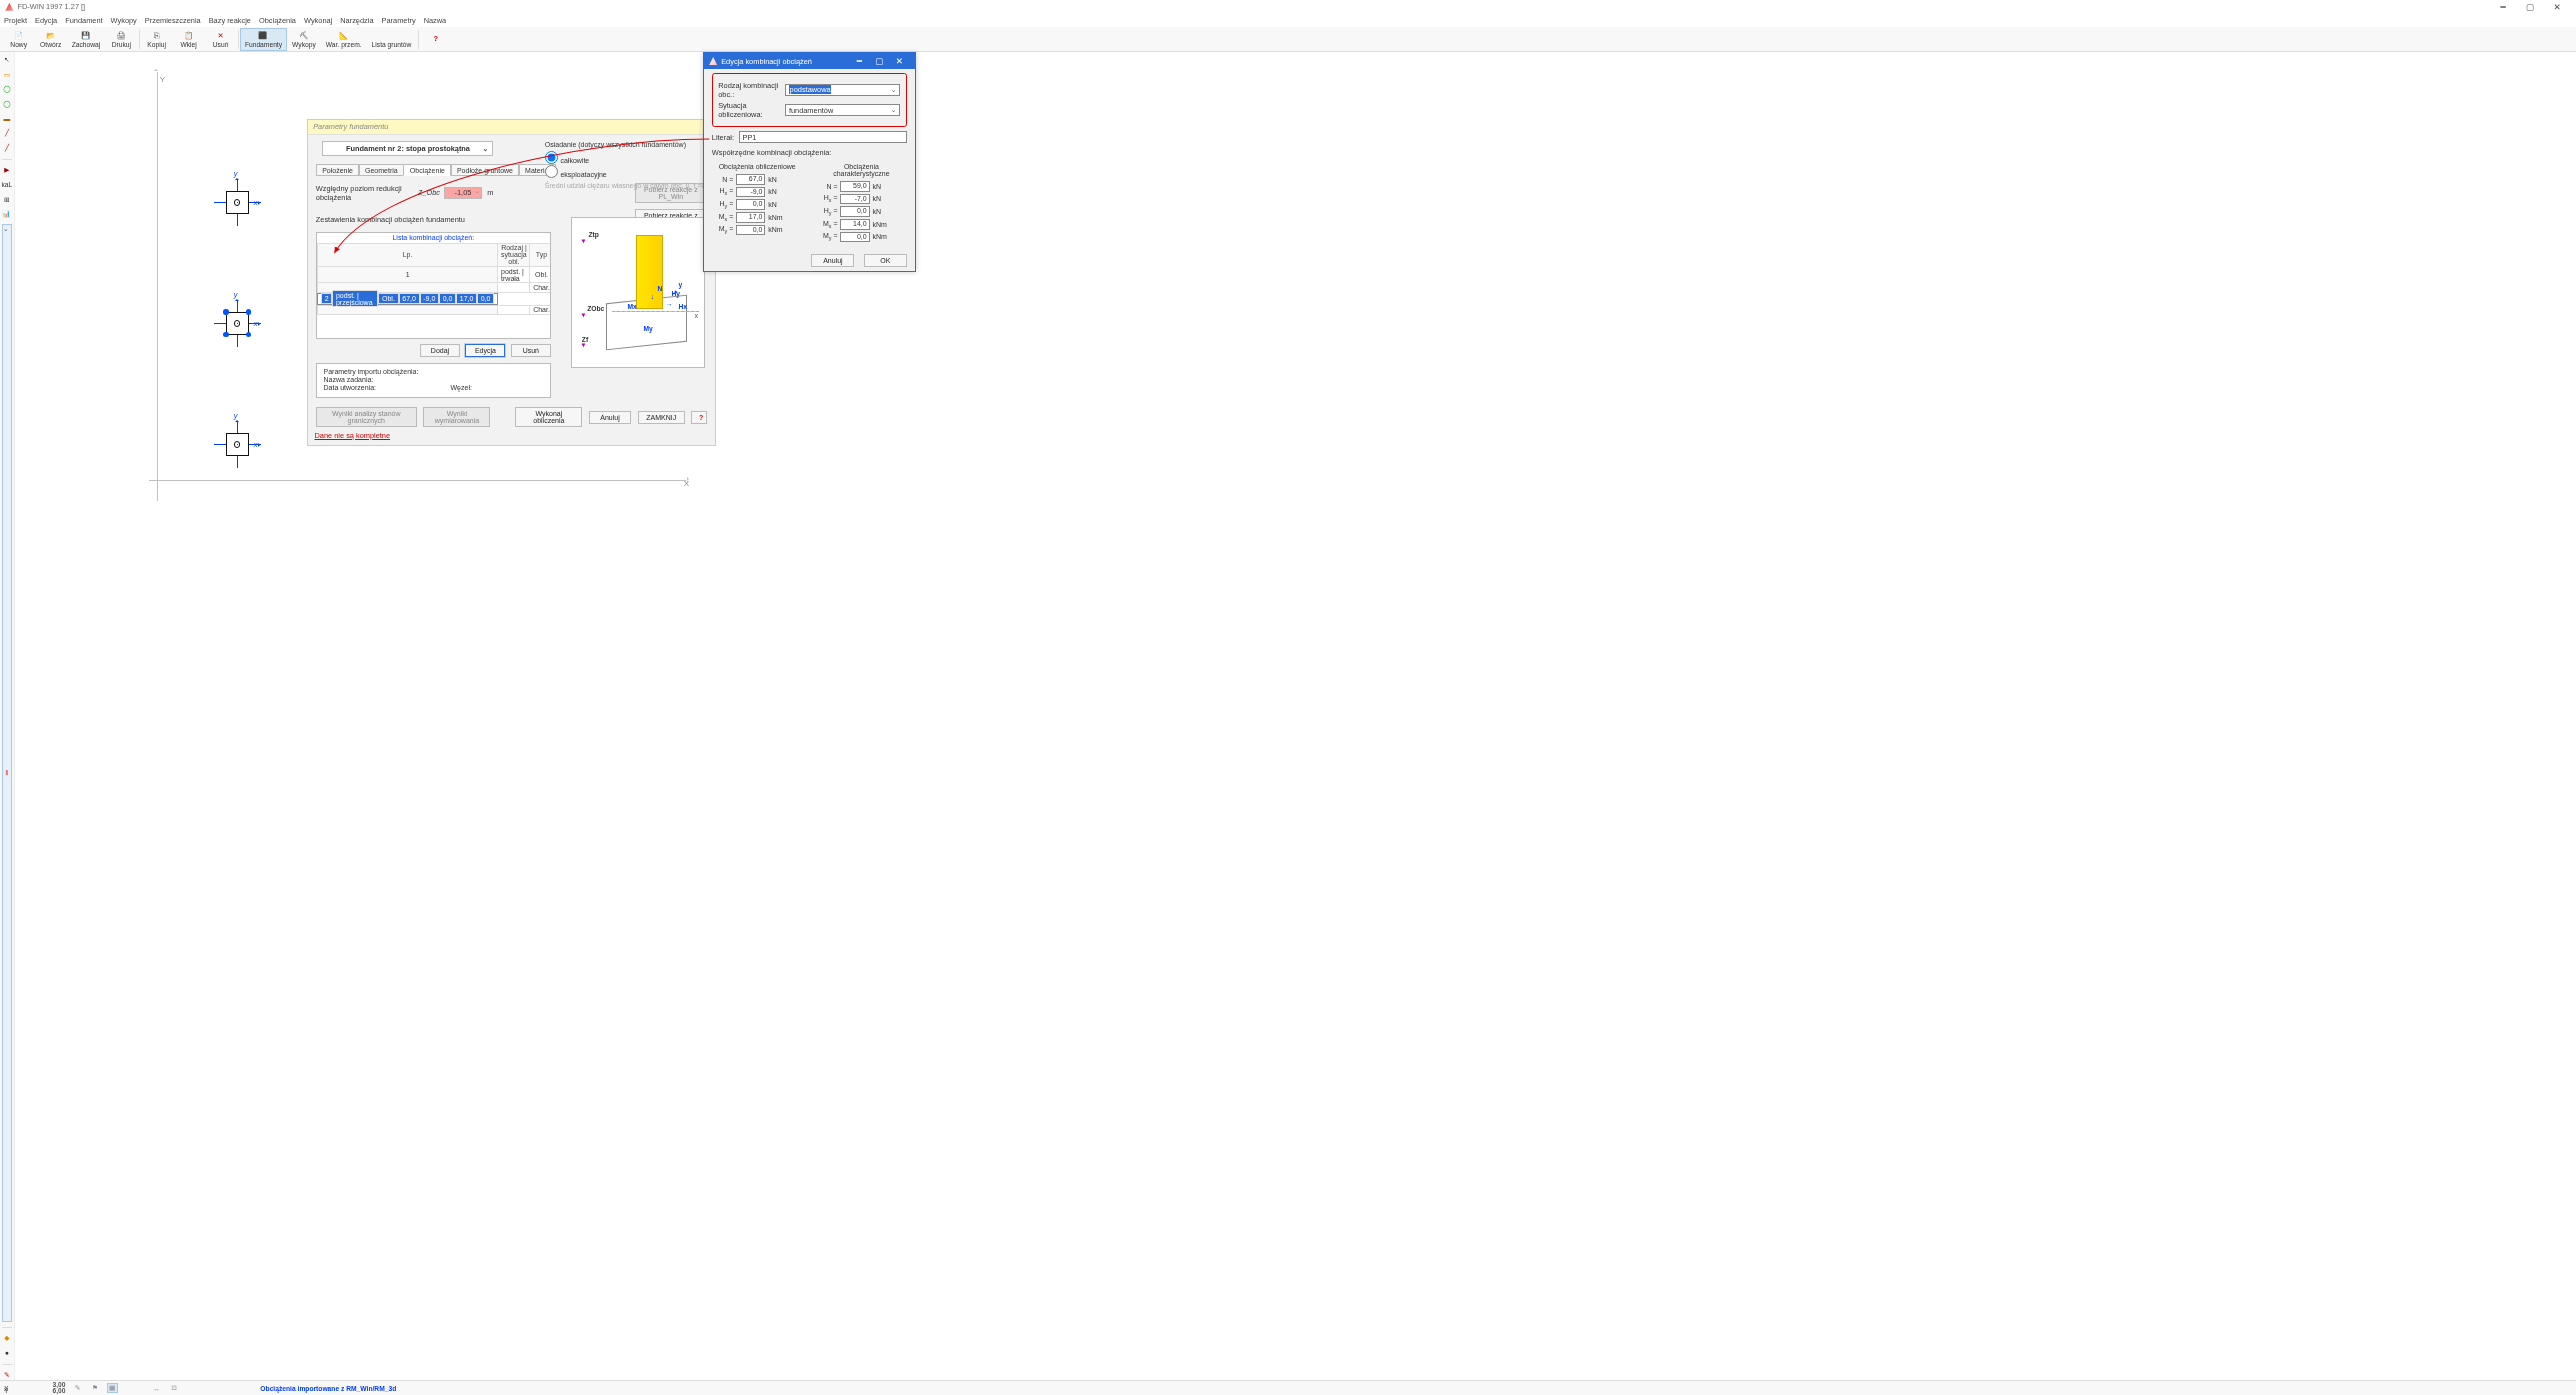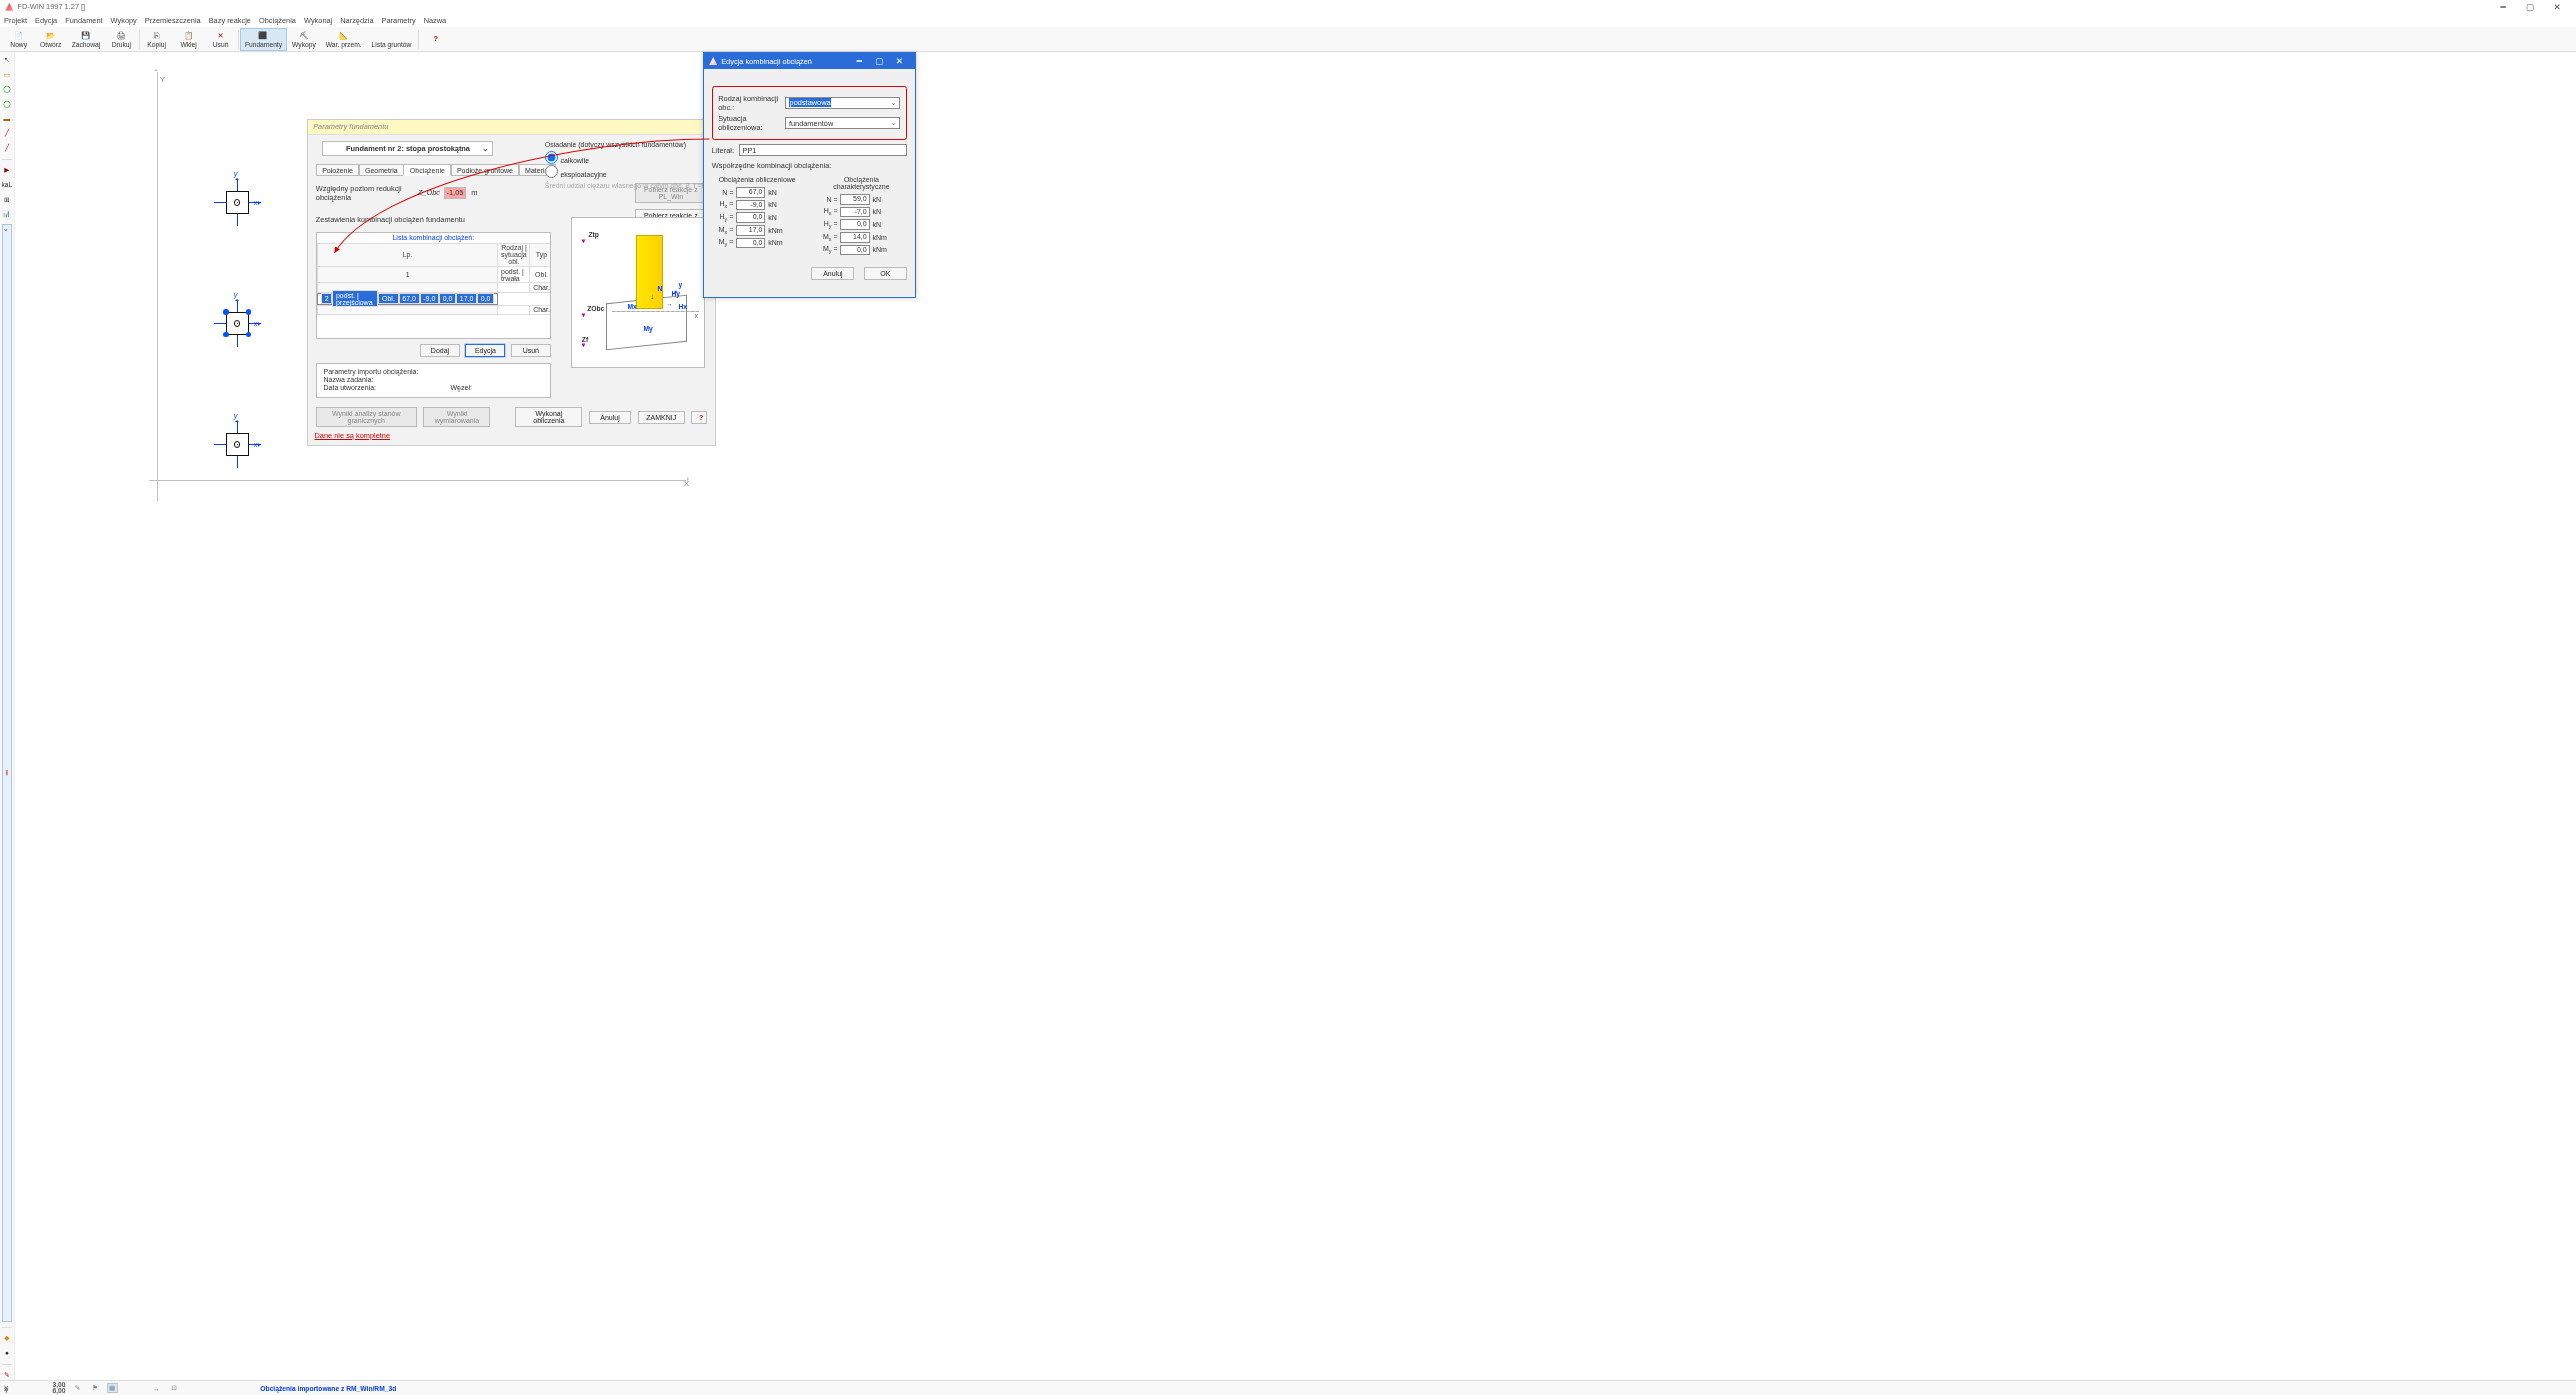--- a/index.html
+++ b/index.html
@@ -67,21 +67,21 @@
 .tabs .tab { border:0.7px solid #bbb; background:#f7f7f7; padding:1.3px 5.4px; font-size:7px; margin-right:-0.7px; cursor:pointer; }
 .tabs .tab.active { background:#fff; border-bottom-color:#fff; position:relative; z-index:1; }
 .osiad { position:absolute; right:9.4px; top:6.7px; font-size:7px; }
 .osiad .ttl { margin-bottom:2.7px; }
 .osiad label { display:block; margin:1.3px 0; }
 .osiad input[type=radio] { margin-right:2.7px; vertical-align:-1.3px; }
 .osiad .greyed { color:#aaa; margin-top:4px; }
 
 .obc-row { display:flex; align-items:center; margin-top:6.7px; gap:4px; }
 .obc-lbl { width:98px; }
-.obc-inpwrap { border:0.7px solid #bbb; background:#fca5a5; width:22px; height:12px; display:flex; align-items:center; justify-content:center; position:relative; }
+.obc-inpwrap { border:0.7px solid #bbb; background:#fca5a5; width:38px; height:12px; display:flex; align-items:center; justify-content:center; position:relative; }
 .obc-inpwrap::after { content:"⌄"; position:absolute; right:1.3px; top:-0.7px; color:#888; font-size:6px; }
 .unit { margin-left:1.3px; }
 .greybtn { background:#e8e8e8; border:0.7px solid #bbb; color:#888; padding:2px 6.7px; font-size:7px; cursor:pointer; }
 .greybtn.enb { color:#222; background:#f6f6f6; }
 
 .zest-row { display:flex; align-items:center; justify-content:space-between; margin-top:6.7px; }
 
 .tablewrap { border:0.7px solid #bbb; background:#fff; margin-top:2.7px; height:107px; overflow:hidden; width:235px; }
 .tablewrap .tbl-title { text-align:center; color:#003cff; padding:1.3px 0; font-size:7px; }
 .tbl { width:100%; border-collapse:collapse; font-size:7px; }
@@ -111,21 +111,21 @@
 .btm-btn-row { display:flex; gap:6.7px; margin-top:9.4px; align-items:center; }
 
 .warn { color:#c00; font-size:7.4px; margin-top:4px; margin-left:-1.3px;text-decoration:underline; }
 
 
 .edit-dlg { position:absolute; left:688px; top:0px; width:213px; background:#f0f0f0; border:0.7px solid #2a6dd8; box-shadow:0 1.3px 5.4px rgba(0,0,0,.2); font-size:7.4px; }
 .edit-dlg .ehdr { height:16px; background:#2a6dd8; color:#fff; display:flex; align-items:center; padding:0 5.4px; font-size:7.4px;text-align:right; }
 .edit-dlg .ehdr .spacer { flex:1; }
 .edit-dlg .ehdr .wbtn2 { width:20px; height:16px; display:flex; align-items:center; justify-content:center; color:#fff; cursor:pointer; font-size:8.7px; }
 .edit-dlg .ehdr .eicon { width:8px; height:8px; background:linear-gradient(135deg,#fff,#fbb); margin-right:4px; clip-path:polygon(50% 0,100% 100%,0 100%); }
-.edit-dlg .ebody { padding:17px 8px; }
+.edit-dlg .ebody { padding:4px 8px; }
 .redbox { border:0.7px solid #d00; border-radius:2.7px; padding:4px 5.4px; margin-bottom:4px; }
 .frow { display:flex; align-items:center; margin:2.7px 0; }
 .frow .flbl { width:67px; }
 .sel { flex:1; height:12px; border:0.7px solid #888; background:#fff; position:relative; display:flex; align-items:center; padding:0 2.7px; }
 .sel::after { content:"⌄"; position:absolute; right:2.7px; top:0; color:#555; }
 .sel.hlt span { background:#2a6dd8; color:#fff; padding:0 0.7px; }
 .txtin { flex:1; height:12px; border:0.7px solid #888; background:#fff; padding:0 2.7px; display:flex; align-items:center; }
 .coords-grid { display:flex; gap:13.4px; margin-top:5.4px; }
 .coords-col { flex:1; }
 .coords-col .chdr { text-align:center; font-size:7px; margin-bottom:4px; }

